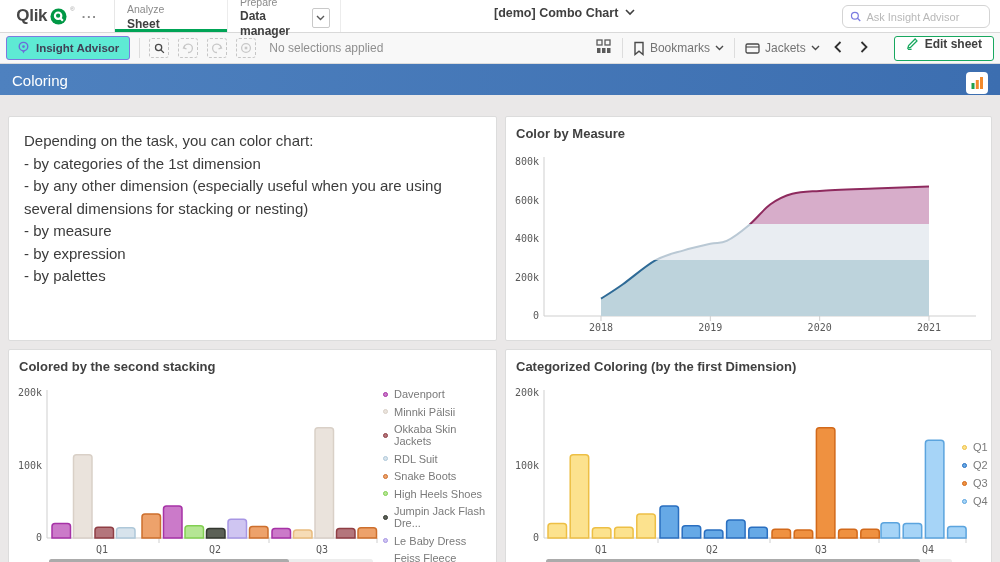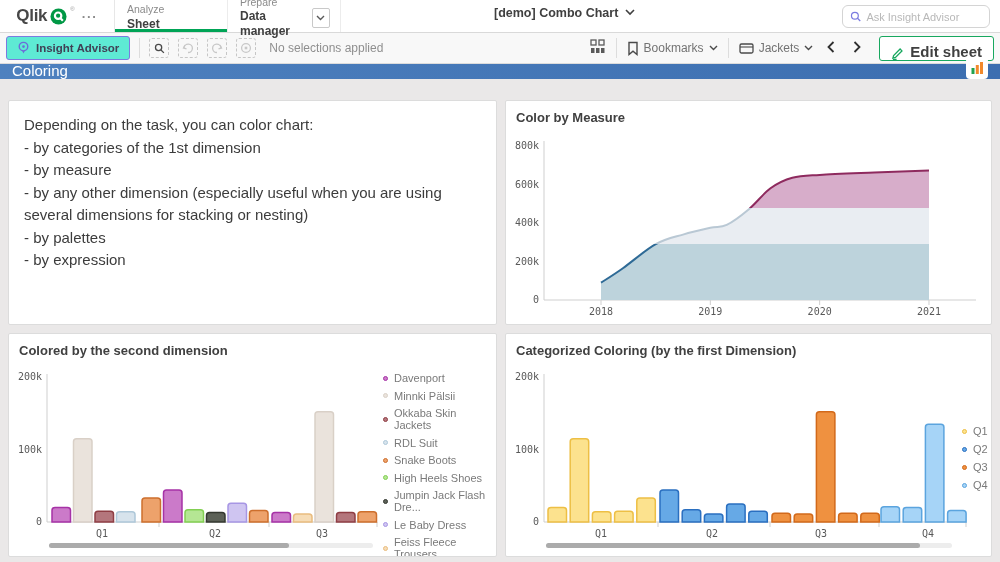--- a/index.html
+++ b/index.html
@@ -26,24 +26,24 @@
   
   .toolbar{height:31px;background:#f8f8f8;border-bottom:1px solid #dcdcdc;display:flex;align-items:center;padding:0 6px;gap:9px}
   .ia-btn{height:24px;border:1px solid #7b7be0;border-radius:3px;background:#5eead4;display:flex;align-items:center;gap:6px;padding:0 10px;font-size:11.5px;font-weight:bold;color:#404055;cursor:pointer}
   .vdiv{width:1px;height:20px;background:#ddd}
   .selicon{width:20px;height:20px;border:1px dashed #c6c6c6;border-radius:3px;display:flex;align-items:center;justify-content:center;cursor:pointer;background:transparent}
   .status{font-size:12px;color:#8f8f8f;margin-left:4px}
   .toolbar-right{margin-left:auto;display:flex;align-items:center;gap:10px}
   .tool-group{display:flex;align-items:center;gap:5px;cursor:pointer}
   .tool-label{font-size:12px;color:#737373}
   .nav-chev{cursor:pointer;padding:0 4px}
-  .edit-btn{height:25px;border:1px solid #18a85f;border-radius:3px;background:#fff;display:flex;align-items:flex-end;gap:6px;padding:0 11px;font-size:15px;font-weight:bold;color:#404040;cursor:pointer;margin-left:4px}
+  .edit-btn{height:25px;border:1px solid #18a85f;border-radius:3px;background:#fff;display:flex;align-items:flex-start;gap:6px;padding:0 11px;font-size:12px;font-weight:bold;color:#404040;cursor:pointer;margin-left:12px}
 
   
-  .sheet-titlebar{height:15px;background:linear-gradient(90deg,#4e81bf,#3c6eb0);display:flex;align-items:flex-end;padding:0 12px;color:#fff}
+  .sheet-titlebar{height:31px;background:linear-gradient(90deg,#4e81bf,#3c6eb0);display:flex;align-items:flex-start;padding:8px 12px;color:#fff}
   .sheet-title{font-size:15px;font-weight:normal}
   .thumb{margin-left:auto;width:22px;height:22px;background:#fff;border-radius:4px;display:flex;align-items:center;justify-content:center;cursor:pointer}
 
   
   .workspace{padding:21px 8px;display:grid;grid-template-columns:489px 487px;grid-template-rows:225px 224px;gap:8px}
   .panel{background:#fff;border:1px solid #dcdcdc;border-radius:2px;position:relative;overflow:hidden}
   .panel-title{position:absolute;left:10px;top:9px;font-size:13px;font-weight:bold;color:#404040;z-index:2}
   .info-text{padding:13px 15px;font-size:15px;color:#3c3c3c;line-height:1.5}
   svg.chart{position:absolute;left:0;top:0}
   .tick{font-family:"DejaVu Sans Mono",monospace;font-size:10px;fill:#595959}
@@ -199,24 +199,24 @@
     </svg>
   </span>
 </div>
 
 <div class="workspace">
 
   <section class="panel">
     <div class="info-text">
       <div>Depending on the task, you can color chart:</div>
       <div>- by categories of the 1st dimension</div>
+      <div>- by any other dimension (especially useful when you are using several dimensions for stacking or nesting)</div>
       <div>- by measure</div>
-      <div>- by any other dimension (especially useful when you are using several dimensions for stacking or nesting)</div>
+      <div>- by expression</div>
       <div>- by palettes</div>
-      <div>- by expression</div>
     </div>
   </section>
 
   <section class="panel">
     <div class="panel-title">Color by Measure</div>
     <svg id="areaChart" class="chart" width="485" height="223">
         <defs>
           <linearGradient id="gFill" x1="0" y1="199" x2="0" y2="45" gradientUnits="userSpaceOnUse">
             <stop offset="0" stop-color="#bdd3dc"></stop>
             <stop offset="0.3625" stop-color="#bdd3dc"></stop>
@@ -248,21 +248,21 @@
         <line x1="313.65999999999997" y1="199" x2="313.65999999999997" y2="204" stroke="#cfcfcf"></line>
         <text x="313.65999999999997" y="214" text-anchor="middle" class="tick">2020</text>
         <line x1="422.99" y1="199" x2="422.99" y2="204" stroke="#cfcfcf"></line>
         <text x="422.99" y="214" text-anchor="middle" class="tick">2021</text>
         <path d="M95,181.675C98.6,179.3,107.8,173.7,116.9,167.2C126.0,160.8,139.6,148.8,149.7,143.2C159.7,137.6,167.9,136.3,177.0,133.6C186.1,130.8,197.0,128.4,204.3,126.8C211.6,125.2,214.4,127.0,220.7,123.9C227.1,120.9,235.3,114.6,242.6,108.5C249.9,102.4,257.2,92.6,264.5,87.3C271.8,82.1,278.1,79.0,286.3,76.8C294.5,74.5,300.0,74.7,313.7,73.9C327.3,73.0,350.1,72.3,368.3,71.6C386.5,70.8,413.9,69.8,423.0,69.4L423.0,199L95,199Z" fill="url(#gFill)"></path>
         <path d="M95,181.675C98.6,179.3,107.8,173.7,116.9,167.2C126.0,160.8,139.6,148.8,149.7,143.2C159.7,137.6,167.9,136.3,177.0,133.6C186.1,130.8,197.0,128.4,204.3,126.8C211.6,125.2,214.4,127.0,220.7,123.9C227.1,120.9,235.3,114.6,242.6,108.5C249.9,102.4,257.2,92.6,264.5,87.3C271.8,82.1,278.1,79.0,286.3,76.8C294.5,74.5,300.0,74.7,313.7,73.9C327.3,73.0,350.1,72.3,368.3,71.6C386.5,70.8,413.9,69.8,423.0,69.4" fill="none" stroke="url(#gLine)" stroke-width="2"></path>
       </svg>
   </section>
 
   <section class="panel">
-    <div class="panel-title">Colored by the second dimension</div>
+    <div class="panel-title">Colored by the second stacking</div>
     <svg id="barChart1" class="chart" width="487" height="206">
         <line x1="38" y1="40" x2="38" y2="188" stroke="#cfcfcf"></line>
         <line x1="38" y1="188" x2="368" y2="188" stroke="#cfcfcf"></line>
         <text x="33" y="191" text-anchor="end" class="tick">0</text>
         <text x="33" y="118.5" text-anchor="end" class="tick">100k</text>
         <text x="33" y="46" text-anchor="end" class="tick">200k</text>
         <line x1="150" y1="188" x2="150" y2="193" stroke="#cfcfcf"></line>
         <line x1="260" y1="188" x2="260" y2="193" stroke="#cfcfcf"></line>
         <line x1="368" y1="188" x2="368" y2="193" stroke="#cfcfcf"></line>
         <text x="93" y="203" text-anchor="middle" class="tick">Q1</text>

